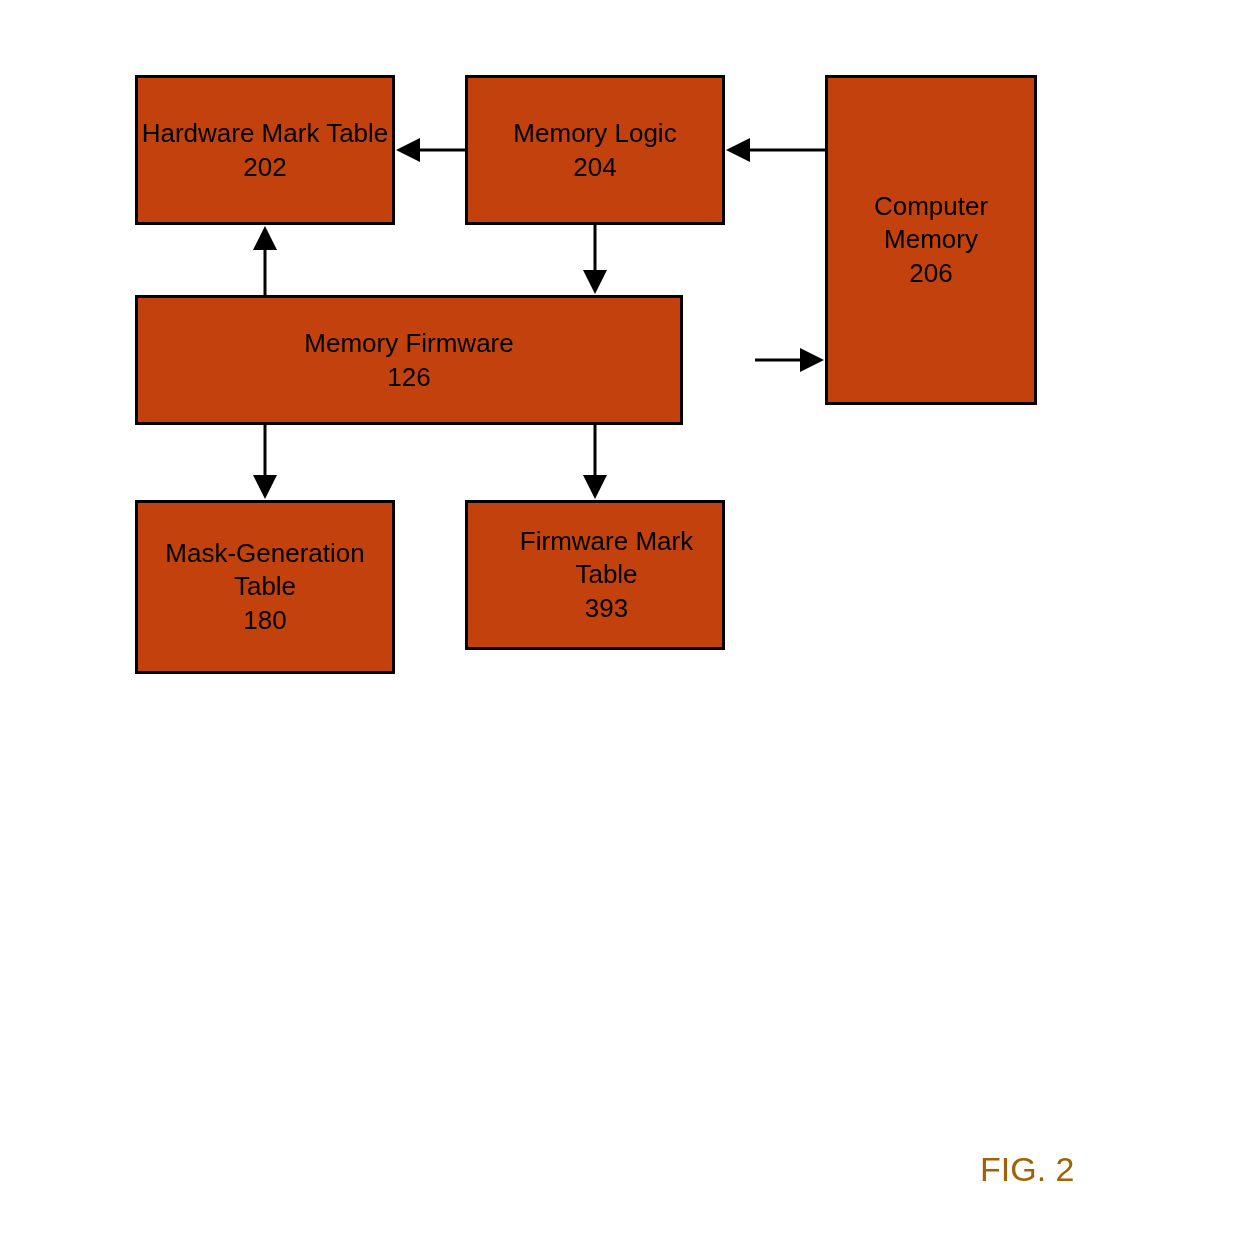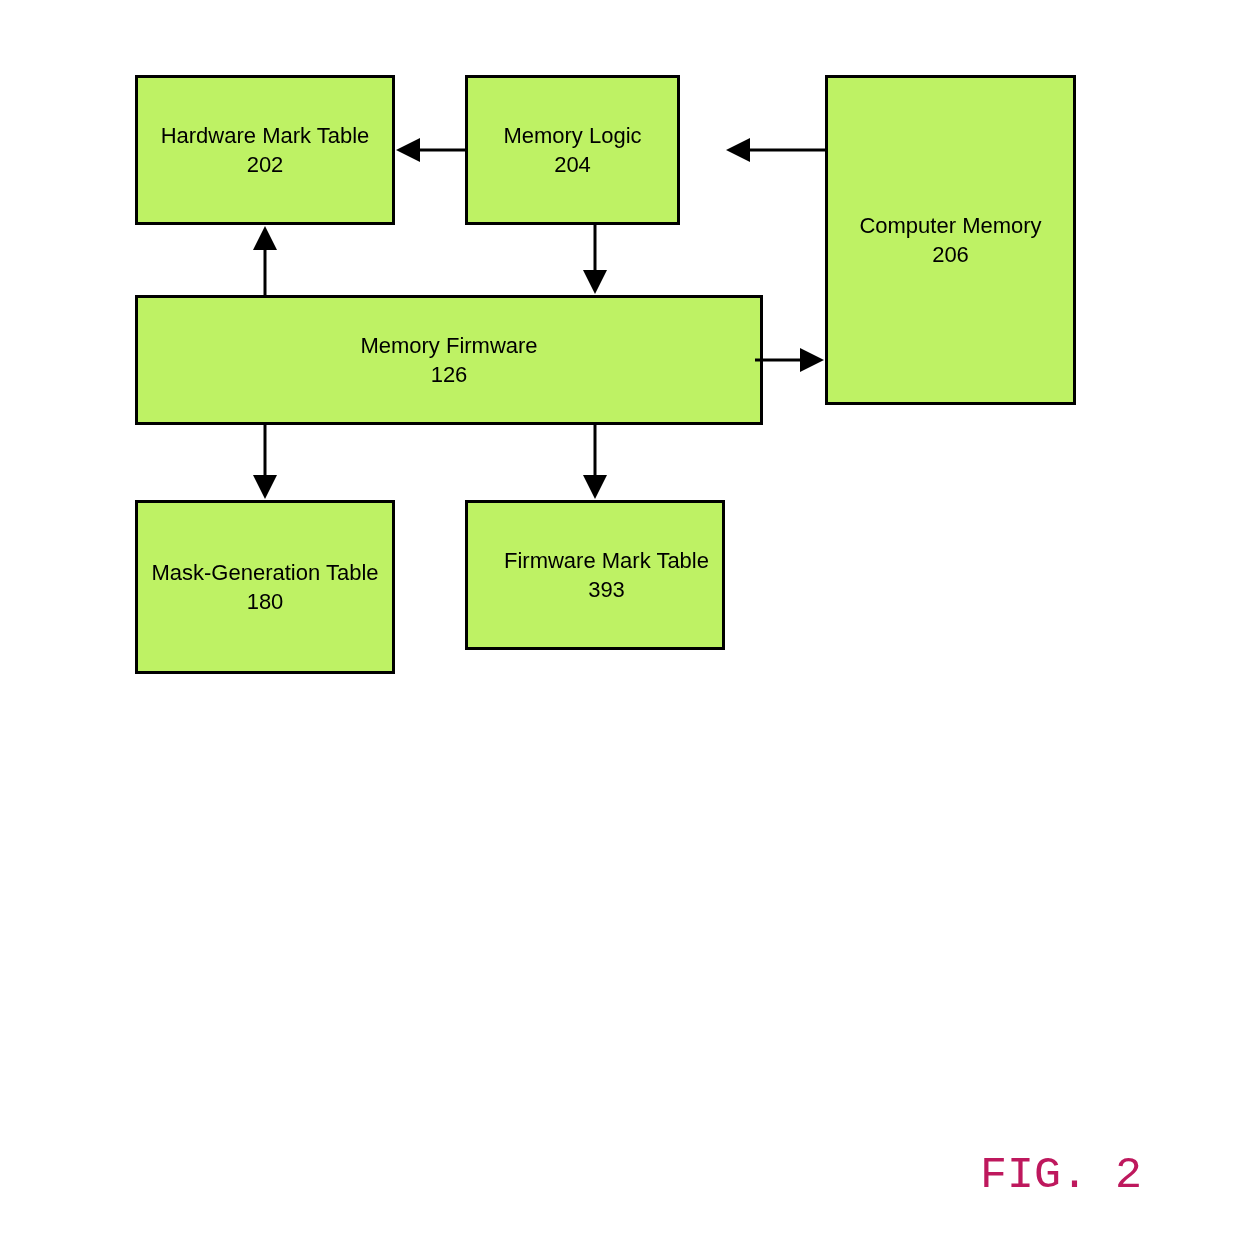--- a/index.html
+++ b/index.html
@@ -16,66 +16,65 @@
   }
   .box {
     position: absolute;
     border: 3px solid #000;
     box-sizing: border-box;
     display: flex;
     flex-direction: column;
     align-items: center;
     justify-content: center;
     text-align: center;
-    font-size: 22px;
+    font-size: 26px;
     line-height: 1.25;
     color: #000;
-    background: #bef264;
+    background: #c2410c;
   }
   .label-line { display: block; }
   .ref-id {
     display: block;
     margin-top: 2px;
   }
   svg.arrows {
     position: absolute;
     left: 0;
     top: 0;
     width: 1240px;
     height: 1260px;
     pointer-events: none;
   }
   .fig-label {
     position: absolute;
-    font-size: 45px;
-    color: #be185d;
-    font-family: Liberation Mono, monospace;
+    font-size: 34px;
+    color: #a16207;
   }
 </style>
 </head>
 <body>
 
 <div class="canvas">
 
   <div class="box" style="left:135px; top:75px; width:260px; height:150px;">
     <span class="label-line">Hardware Mark Table</span>
     <span class="ref-id">202</span>
   </div>
 
-  <div class="box" style="left:465px; top:75px; width:215px; height:150px;">
+  <div class="box" style="left:465px; top:75px; width:260px; height:150px;">
     <span class="label-line">Memory Logic</span>
     <span class="ref-id">204</span>
   </div>
 
-  <div class="box" style="left:825px; top:75px; width:251px; height:330px;">
+  <div class="box" style="left:825px; top:75px; width:212px; height:330px;">
     <span class="label-line">Computer Memory</span>
     <span class="ref-id">206</span>
   </div>
 
-  <div class="box" style="left:135px; top:295px; width:628px; height:130px;text-align:right;">
+  <div class="box" style="left:135px; top:295px; width:548px; height:130px;text-align:right;">
     <span class="label-line">Memory Firmware</span>
     <span class="ref-id">126</span>
   </div>
 
   <div class="box" style="left:135px; top:500px; width:260px; height:174px;">
     <span class="label-line">Mask-Generation Table</span>
     <span class="ref-id">180</span>
   </div>
 
   <div class="box" style="left:465px; top:500px; width:260px; height:150px;padding-left:23px;">

